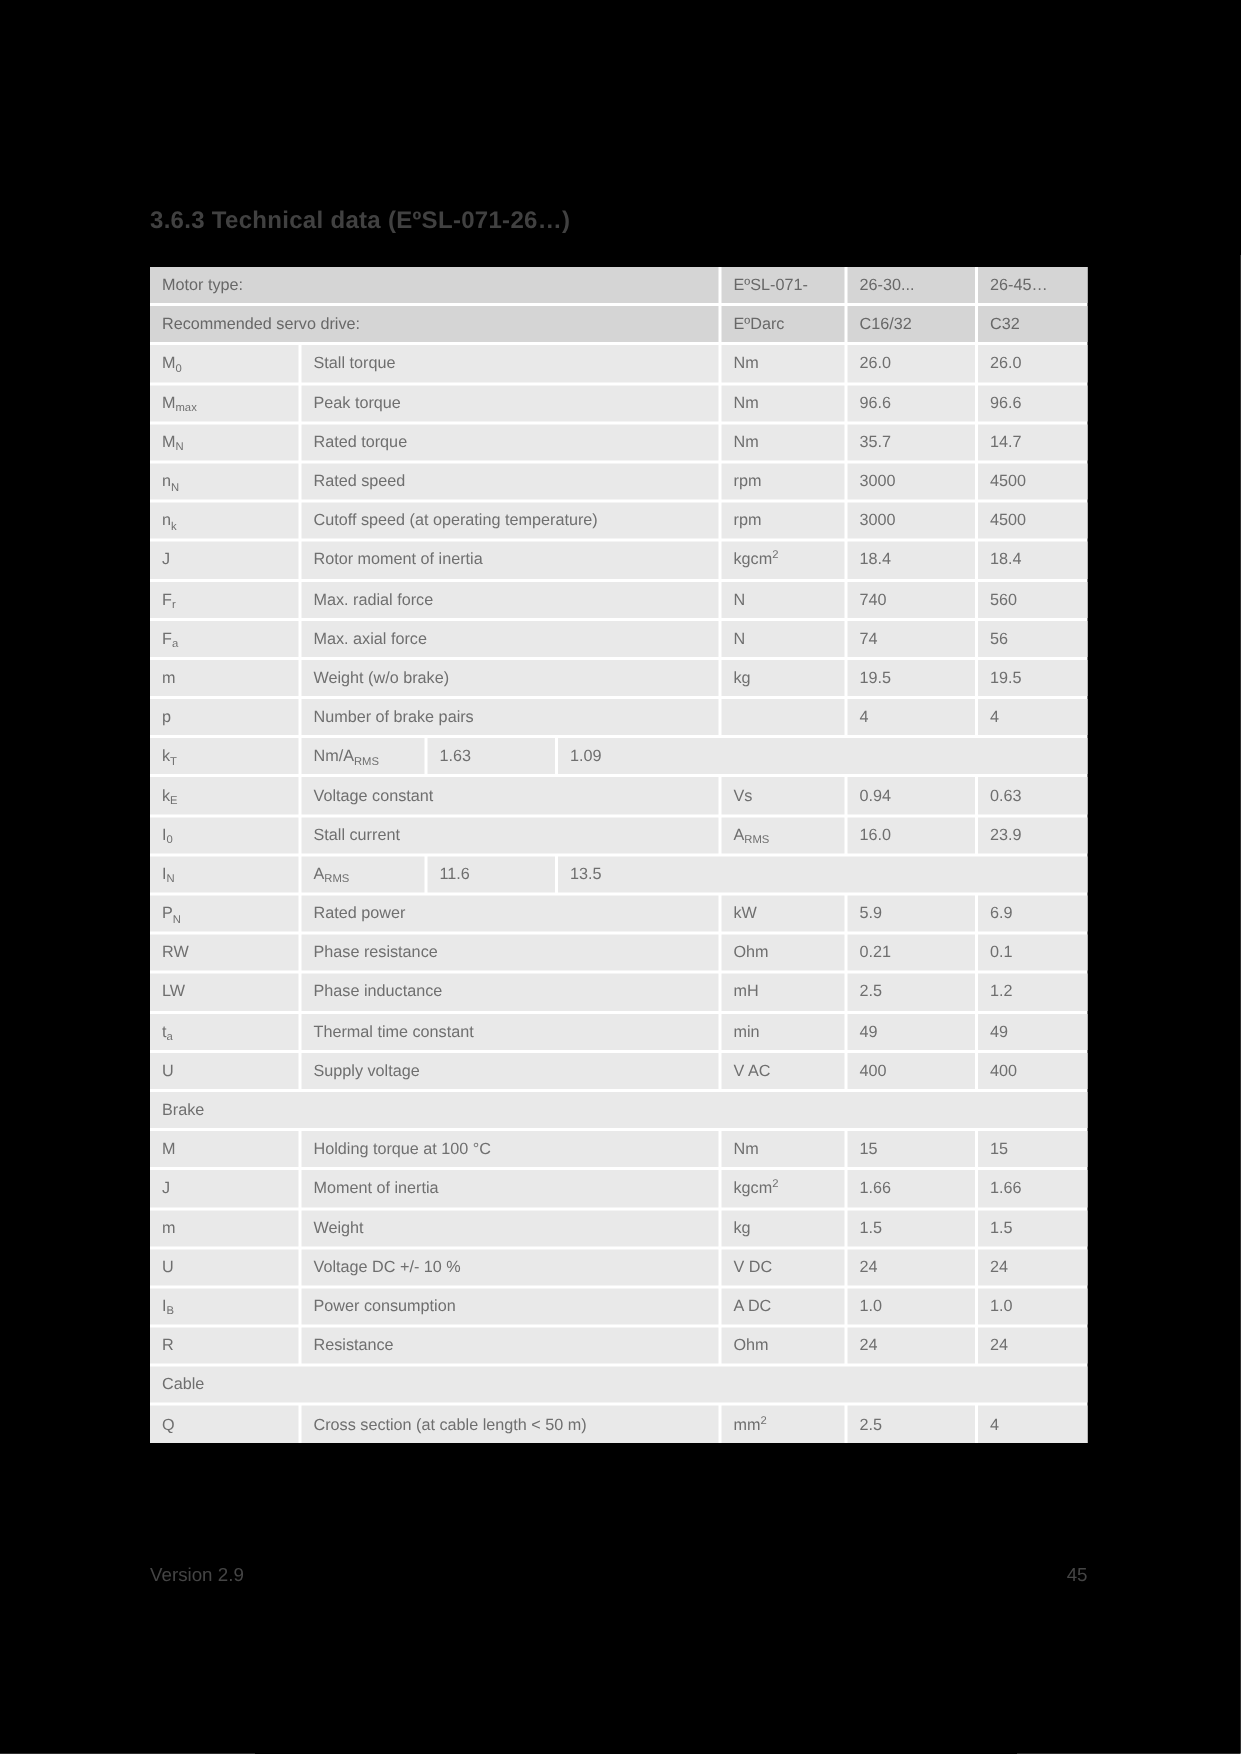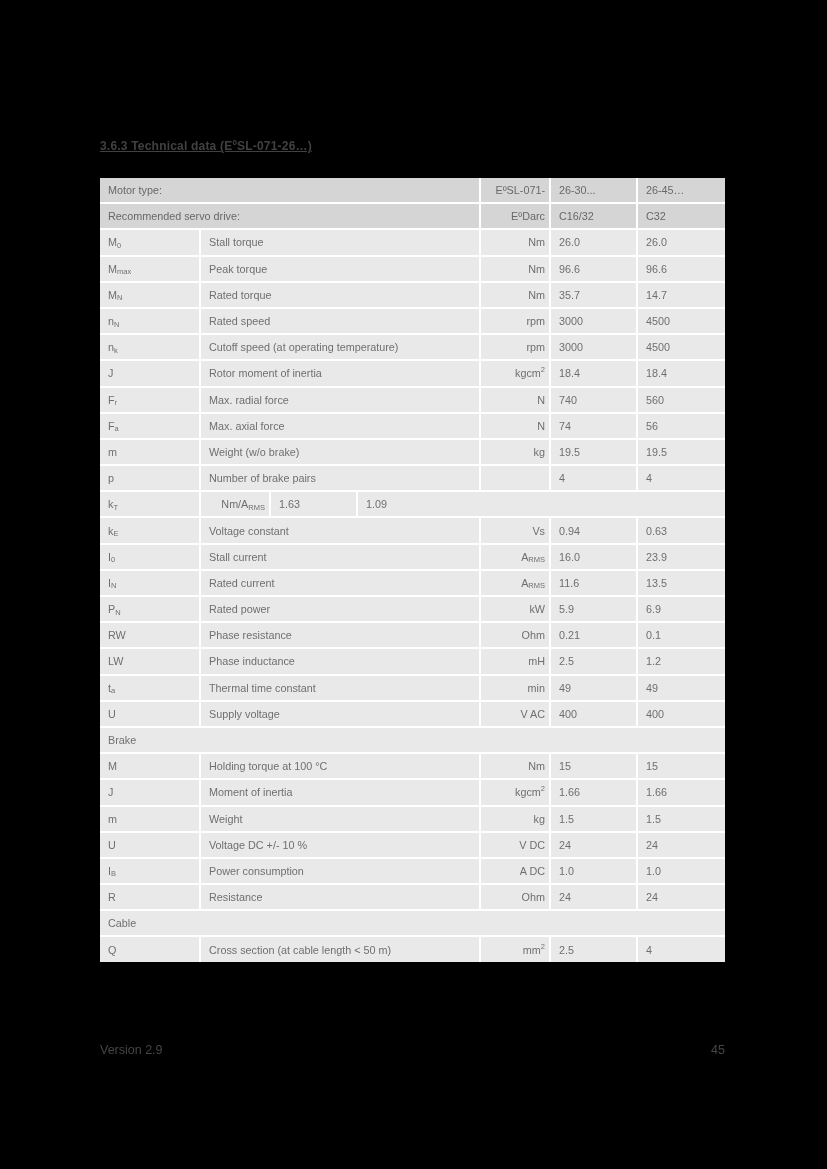--- a/index.html
+++ b/index.html
@@ -13,25 +13,24 @@
     width: 827px;
     height: 1169px;
     background: #000000;
     overflow: hidden;
   }
   .doc-title {
     position: absolute;
     left: 100px;
     top: 139px;
     margin: 0;
-    font-size: 12px;
+    font-size: 16px;
     font-weight: bold;
     color: #414141;
     letter-spacing: 0.2px;
-    text-decoration: underline;
   }
   .tdtable {
     position: absolute;
     left: 100px;
     top: 178px;
     width: 625px;
     background: #ffffff;           
     display: flex;
     flex-direction: column;
     gap: 2px;
@@ -50,21 +49,21 @@
     padding-left: 8px;
     padding-right: 4px;
     font-size: 10.8px;
     color: #6f6f6f;
     overflow: hidden;
     white-space: nowrap;
   }
   .t-row.header .cell { background: #d5d5d5; color: #686868; }
   .c1  { width: 99px;  flex: none; }
   .c2  { width: 278px; flex: none; }
-  .c3  { width: 68px;  flex: none; justify-content: flex-end; }
+  .c3  { width: 82px;  flex: none; }
   .c4  { width: 85px;  flex: none; }
   .c5  { flex: 1; }
   .c12 { width: 379px; flex: none; }   
   .cfull { width: 625px; flex: none; } 
   .sb { font-size: 7.5px; position: relative; top: 3px;  letter-spacing: 0; }
   .sp { font-size: 7.5px; position: relative; top: -3.5px; }
   .footer {
     position: absolute;
     left: 100px;
     top: 1043px;
@@ -338,23 +337,20 @@
         </div>
         <div class="cell c5">
           <span>23.9</span>
         </div>
       </div>
       <div class="t-row data">
         <div class="cell c1">
           <span>I</span>
           <span class="sb">N</span>
         </div>
-        <div class="cell c2">
-          <span>Rated current</span>
-        </div>
         <div class="cell c3">
           <span>A</span>
           <span class="sb">RMS</span>
         </div>
         <div class="cell c4">
           <span>11.6</span>
         </div>
         <div class="cell c5">
           <span>13.5</span>
         </div>

